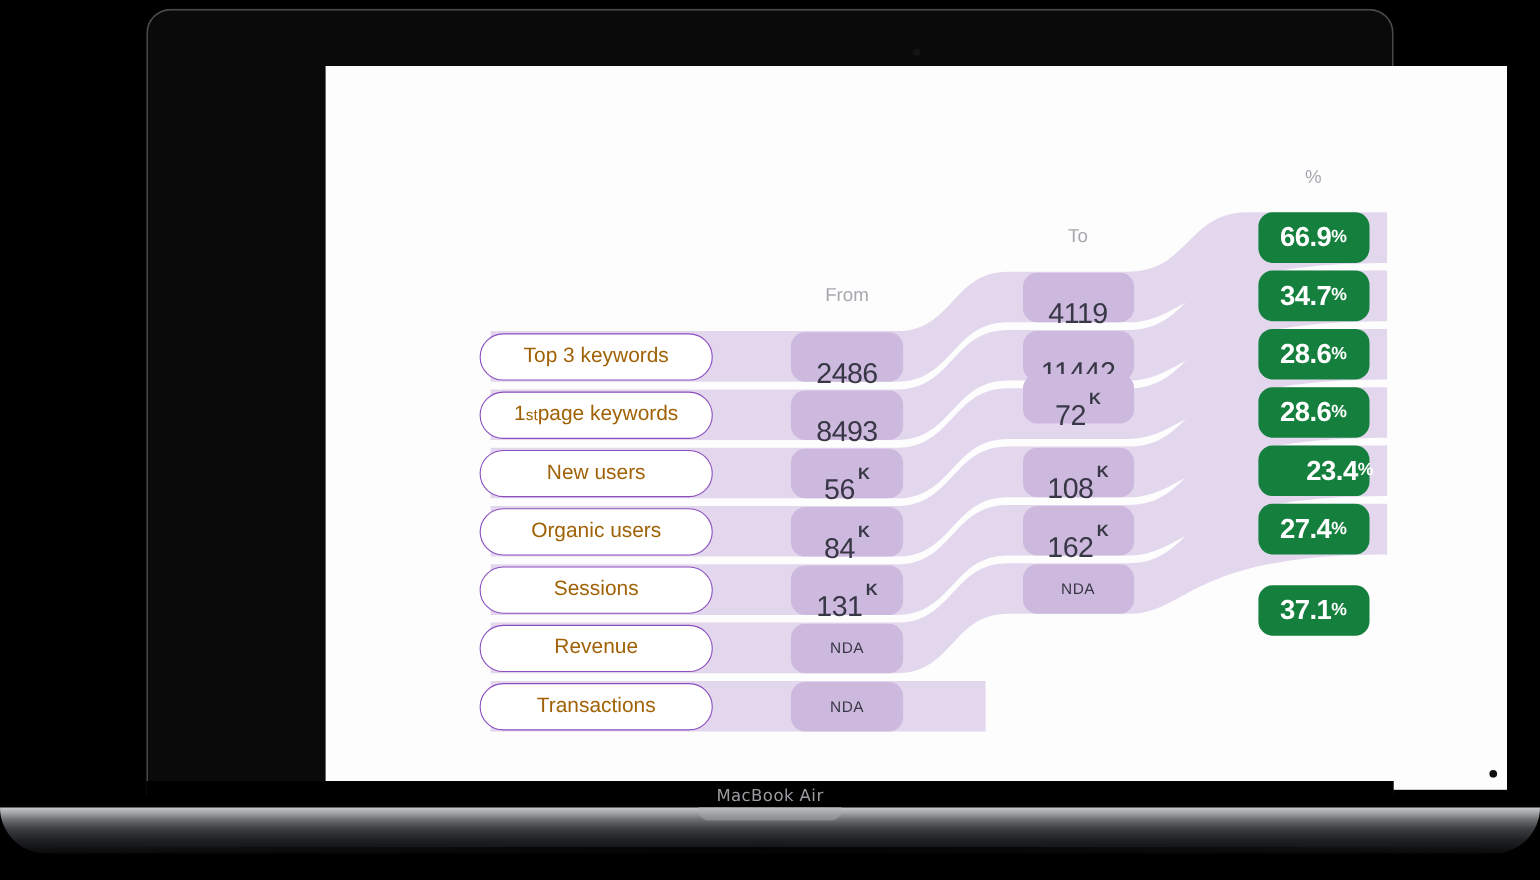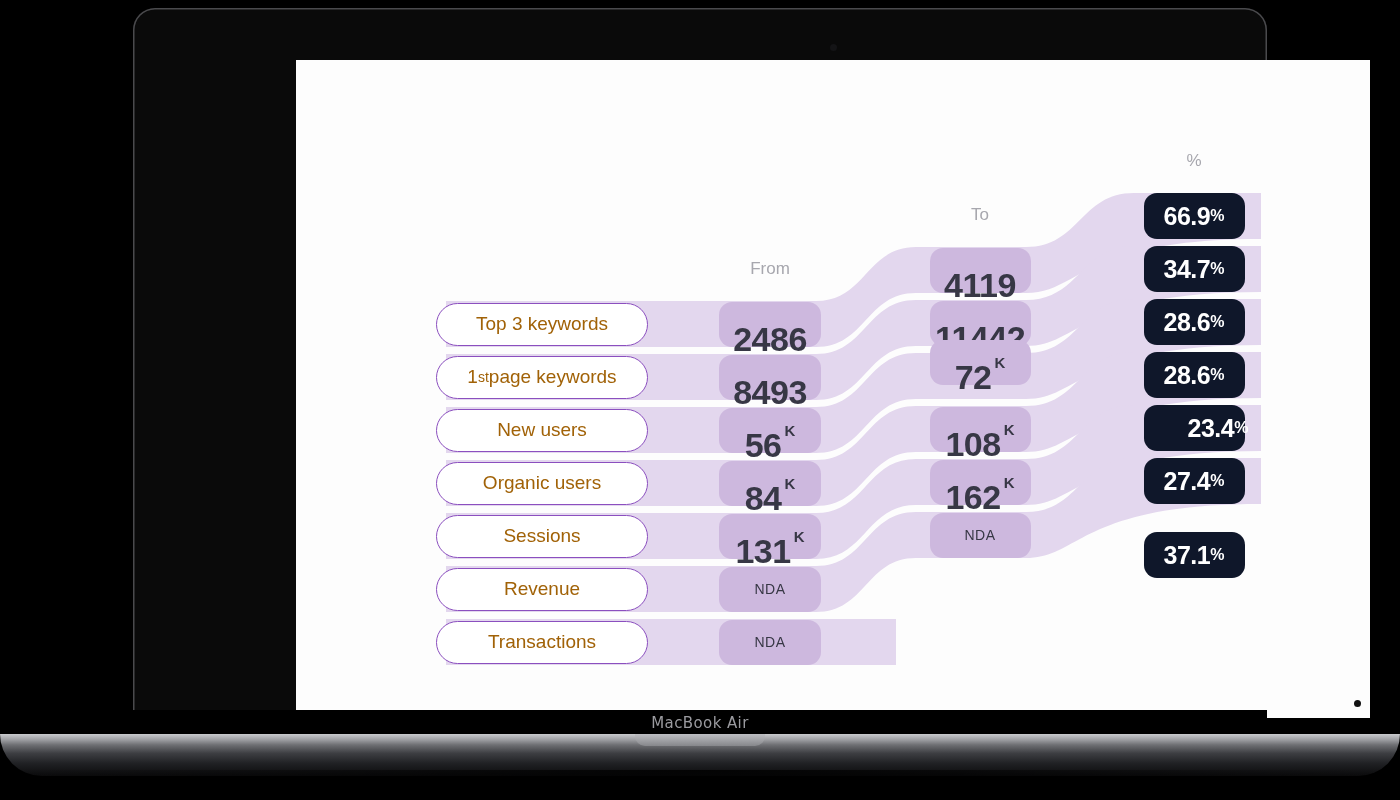--- a/index.html
+++ b/index.html
@@ -71,27 +71,27 @@
   .label-pill .ord{font-size:14px;}
 
   .val-pill{
     position:absolute;box-sizing:border-box;
     border-radius:13px;background:#cdb8de;
     display:flex;align-items:center;justify-content:center;
     color:#373745;
   }
   .val-pill.from{width:102px;height:45px;}
   .val-pill.to{width:101px;height:45px;}
-  .val-pill .big{font-size:34px;font-weight:700;letter-spacing:-.5px;margin-top:30px;}
+  .val-pill .big{font-size:26px;font-weight:400;letter-spacing:-.5px;margin-top:30px;}
   .val-pill .unit{font-size:15px;font-weight:700;margin-left:3px;}
   .val-pill .nda{font-size:14px;font-weight:400;letter-spacing:.4px;}
 
   .pct-pill{
     position:absolute;box-sizing:border-box;
-    width:101px;height:46px;border-radius:13px;background:#0f172a;
+    width:101px;height:46px;border-radius:13px;background:#15803d;
     display:flex;align-items:center;justify-content:center;
     color:#ffffff;
   }
   .pct-pill .big{font-size:25px;font-weight:700;letter-spacing:-.5px;}
   .pct-pill .sym{font-size:16px;font-weight:700;}
 </style>
 </head>
 <body>
 
 <div id="stage">

